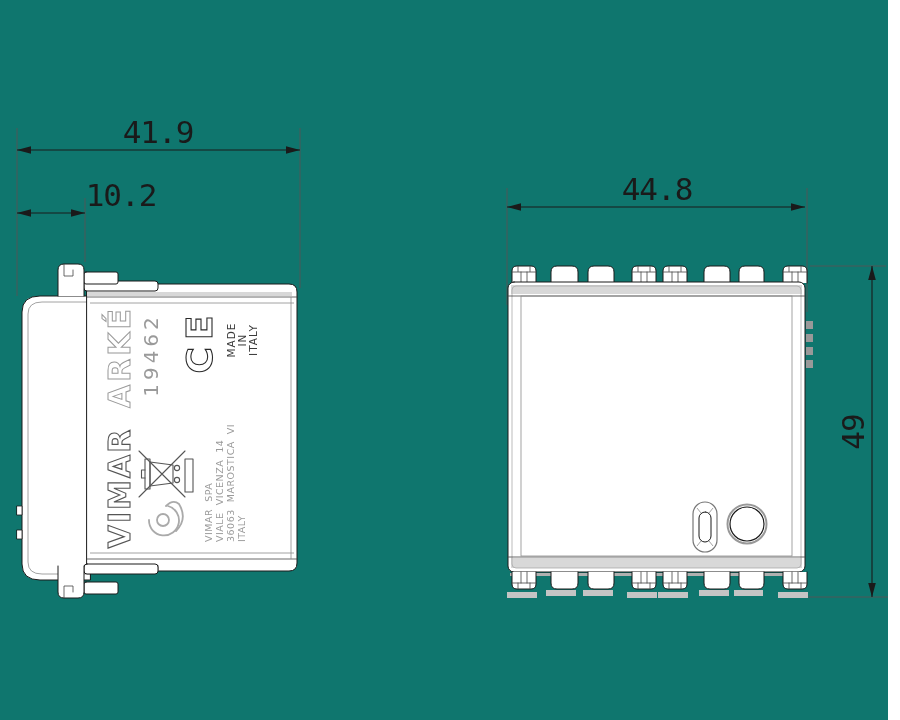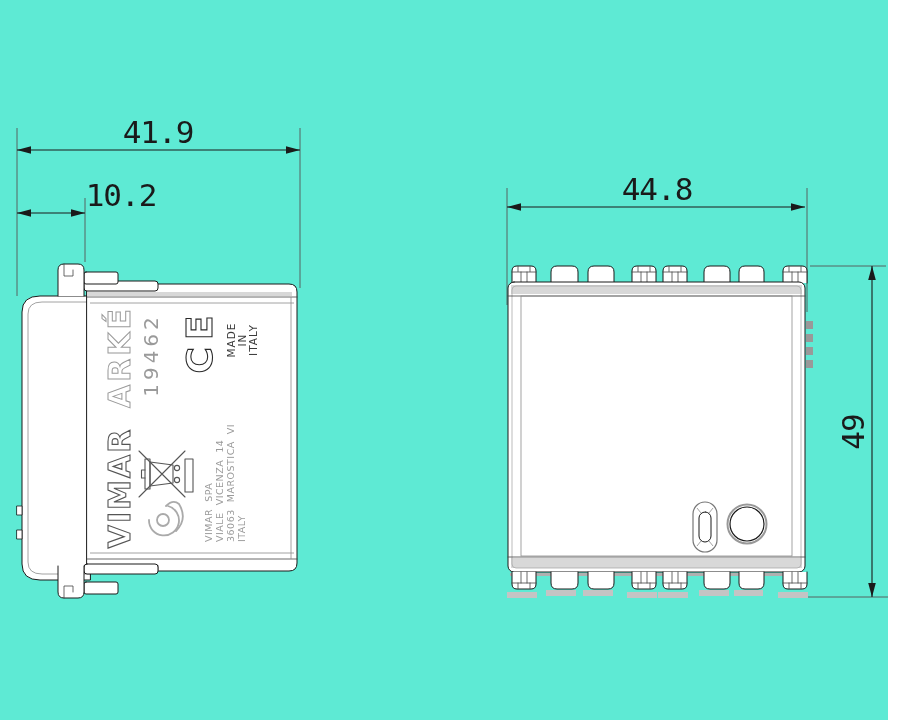--- a/index.html
+++ b/index.html
@@ -1,16 +1,16 @@
 <!DOCTYPE html>
 <html><head>
 <meta charset="utf-8">
 <style>
   html,body{margin:0;padding:0;background:#ffffff;}
-  #stage{position:relative;width:888px;height:720px;background:#5eead4;overflow:hidden;
+  #stage{position:relative;width:888px;height:720px;background:#0f766e;overflow:hidden;
          font-family:"DejaVu Sans", sans-serif;}
   svg text{white-space:pre;}
   .ln  {stroke:#1a1a1a;stroke-width:1;fill:none;stroke-linejoin:round;stroke-linecap:round;}
   .lnf {stroke:#1a1a1a;stroke-width:1;fill:#ffffff;stroke-linejoin:round;stroke-linecap:round;}
   .ln2 {stroke:#444444;stroke-width:.8;fill:none;stroke-linecap:round;}
   .thin{stroke:#8c8c8c;stroke-width:.8;fill:none;}
   .ext {stroke:#555555;stroke-width:.9;fill:none;}
   .dim {stroke:#1a1a1a;stroke-width:1.1;fill:none;}
   .arrow{fill:#1a1a1a;stroke:none;}
   .shade{fill:#d8d8d8;stroke:none;}

